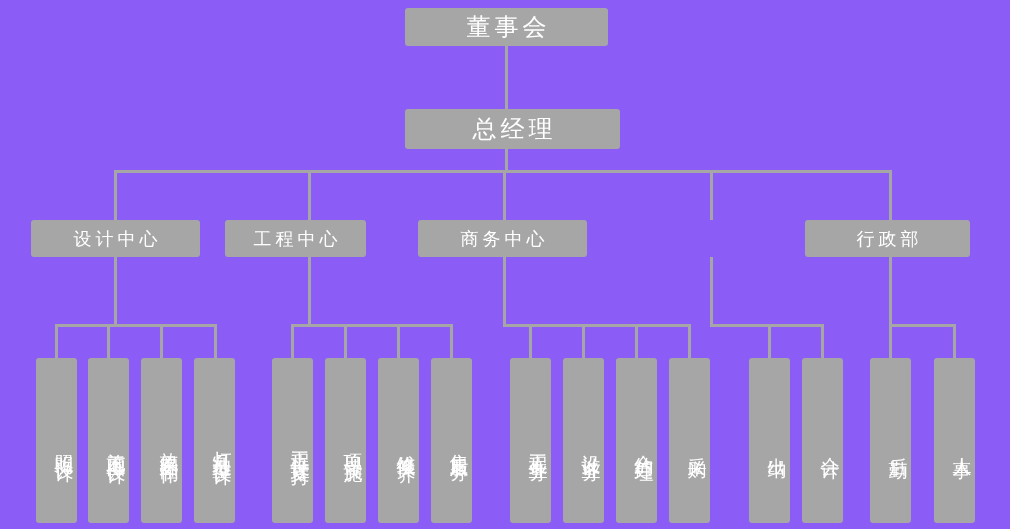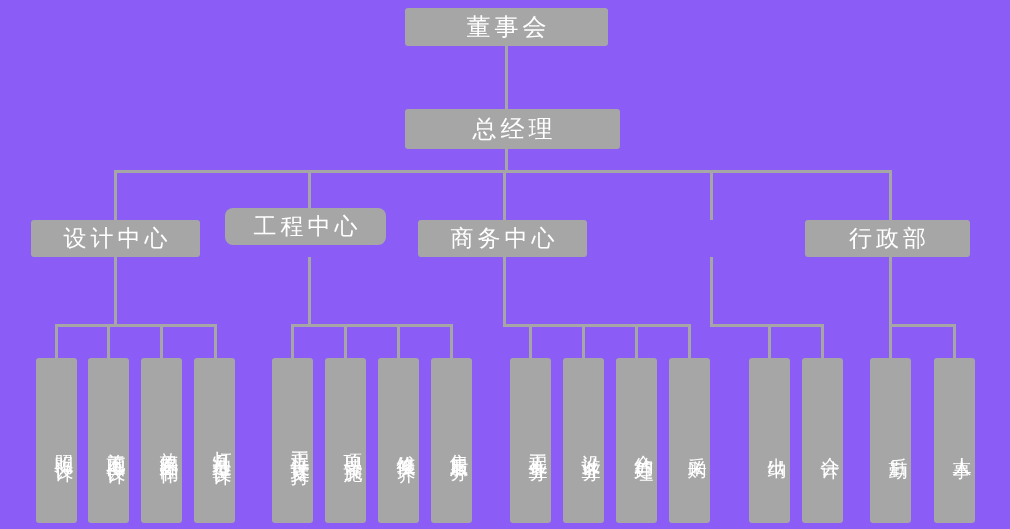--- a/index.html
+++ b/index.html
@@ -29,21 +29,21 @@
     box-sizing: border-box;
     line-height: 1.28;
   }
   .node.h {
     
     letter-spacing: 4px;
     text-indent: 4px;
     font-size: 23px;
   }
   .node.lvl1 { font-size: 24px; }
-  .node.lvl2 { font-size: 23px; }
+  .node.lvl2 { font-size: 18px; }
   .node.v {
     
     writing-mode: vertical-rl;
     text-orientation: upright;
     align-items: flex-start;
     justify-content: center;
     padding-top: 9px;
     font-size: 19px;
     letter-spacing: 3px;
   }
@@ -68,21 +68,21 @@
 
   <div class="conn" style="left:114px; top:170px; width:778px; height:3px;"></div>
 
   <div class="conn" style="left:114px; top:170px; width:3px; height:50px;"></div>
   <div class="conn" style="left:308px; top:170px; width:3px; height:50px;"></div>
   <div class="conn" style="left:503px; top:170px; width:3px; height:50px;"></div>
   <div class="conn" style="left:710px; top:170px; width:3px; height:50px;"></div>
   <div class="conn" style="left:889px; top:170px; width:3px; height:50px;"></div>
 
   <div class="node h lvl2" style="left:31px; top:220px; width:169px; height:37px;">设计中心</div>
-  <div class="node h lvl2" style="left:225px; top:208px; width:161px; height:37px;border-radius:8px;">工程中心</div>
+  <div class="node h lvl2" style="left:225px; top:220px; width:141px; height:37px;">工程中心</div>
   <div class="node h lvl2" style="left:418px; top:220px; width:169px; height:37px;">商务中心</div>
   <div class="node h lvl2" style="left:805px; top:220px; width:165px; height:37px;">行政部</div>
 
   <div class="conn" style="left:114px; top:257px; width:3px; height:69px;"></div>
   <div class="conn" style="left:55px; top:324px; width:162px; height:3px;"></div>
   <div class="conn" style="left:55px; top:324px; width:3px; height:35px;"></div>
   <div class="conn" style="left:107px; top:324px; width:3px; height:35px;"></div>
   <div class="conn" style="left:160px; top:324px; width:3px; height:35px;"></div>
   <div class="conn" style="left:214px; top:324px; width:3px; height:35px;"></div>
 

